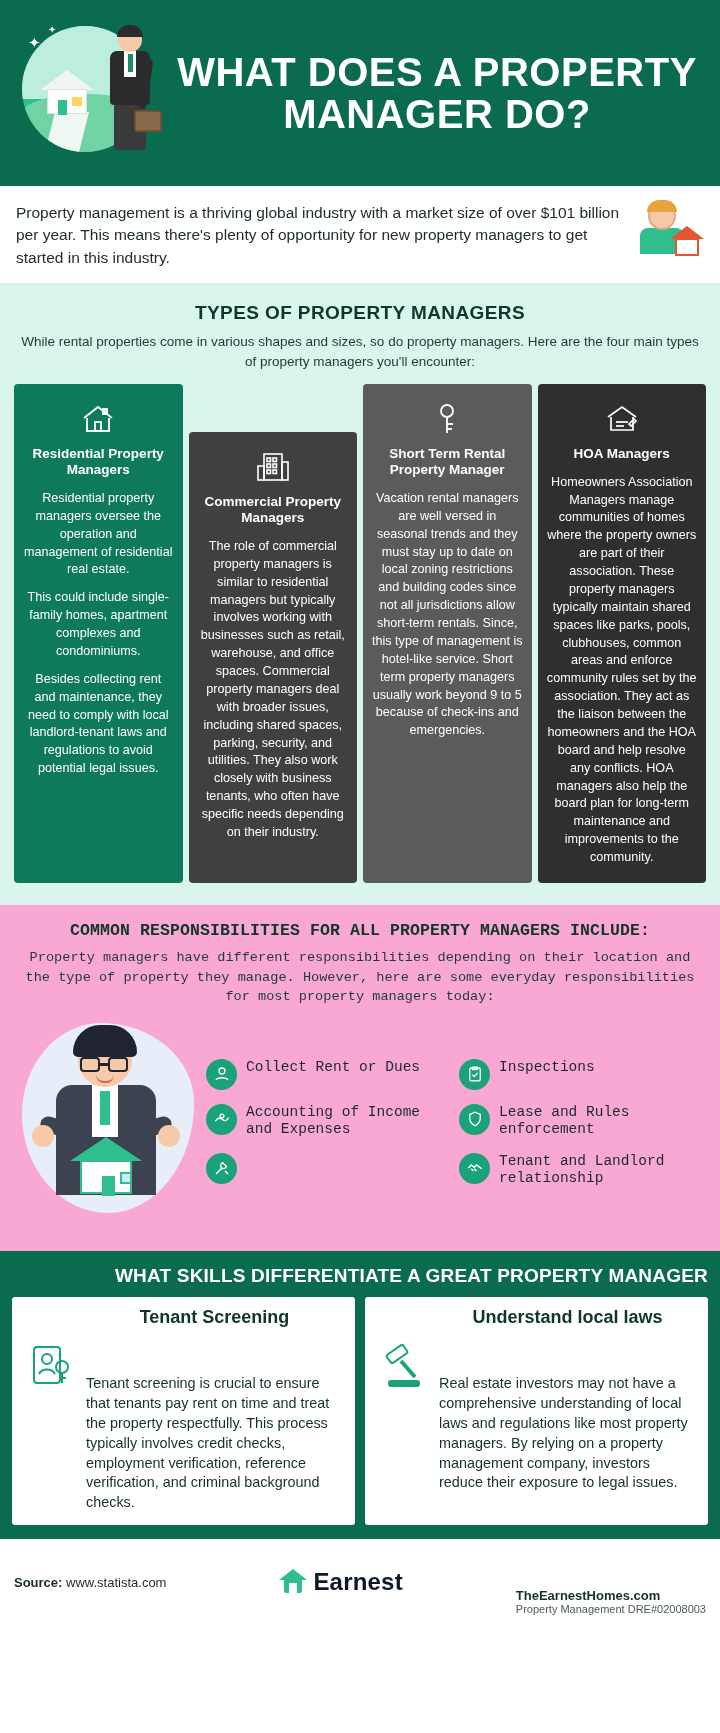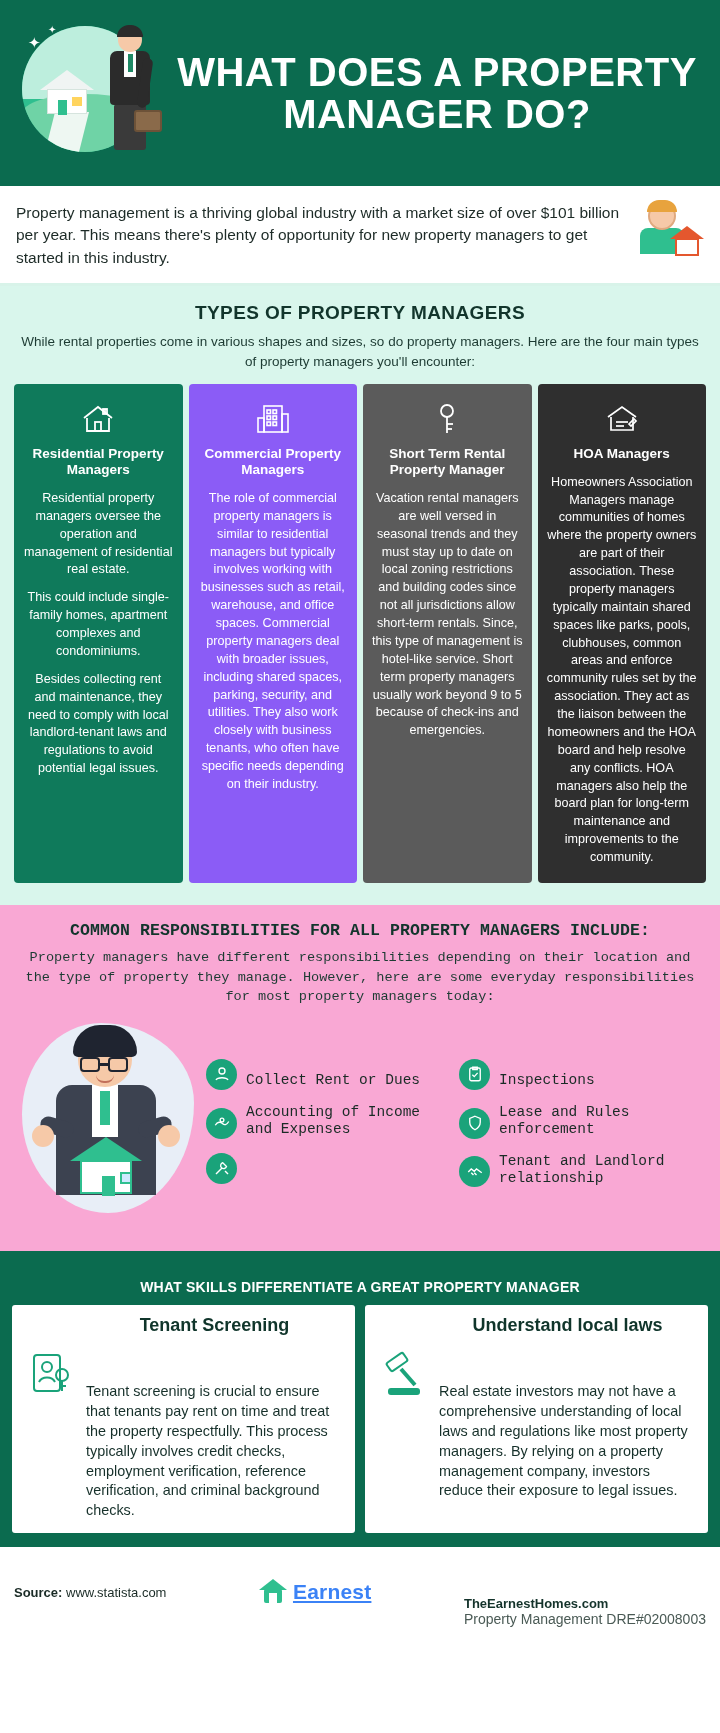--- a/index.html
+++ b/index.html
@@ -132,21 +132,21 @@
     margin-bottom: 12px;
     font-weight: bold;
   }
   .card p {
     font-size: 12.6px;
     line-height: 1.42;
     margin-bottom: 10px;
   }
   .card p:last-child { margin-bottom: 0; }
   .c1 { background: #0f7a5b; }
-  .c2 { background: #8b5cf6; }
+  .c2 { background: #404040; margin-top: 48px; }
   .c3 { background: #5b5b5b; }
   .c4 { background: #2f2f2f; }
 
   svg.ic { display:block; }
 
   
   .resp {
     background: #f9a8d4;
     padding: 16px 16px 26px 16px;
     font-family: Liberation Mono, monospace;
@@ -182,44 +182,44 @@
   .m-hand-l { position:absolute; left:16px; top:110px; width:22px; height:22px; border-radius:50%; background:#f6c9a8;}
   .m-hand-r { position:absolute; left:142px; top:110px; width:22px; height:22px; border-radius:50%; background:#f6c9a8;}
   .m-house { position:absolute; left:54px; top:122px; width:72px; height:62px;}
   .mh2-roof { position:absolute; left:0; top:0; width:0;height:0; border-left:36px solid transparent; border-right:36px solid transparent; border-bottom:24px solid #2fbf8f;}
   .mh2-wall { position:absolute; left:10px; top:23px; width:52px; height:34px; background:#ffffff; border:2px solid #2fbf8f;}
   .mh2-door { position:absolute; left:20px; top:14px; width:13px; height:20px; background:#2fbf8f;}
   .mh2-win { position:absolute; left:38px; top:10px; width:12px; height:12px; background:#cfe9ff; border:2px solid #2fbf8f;}
 
   .resp-lists { flex:1; display:flex; gap: 8px; }
   .resp-col { flex:1; display:flex; flex-direction: column; gap: 14px; padding-top: 6px;}
-  .resp-item { display:flex; align-items: flex-end; gap: 9px; }
+  .resp-item { display:flex; align-items: flex-start; gap: 9px; }
   .badge {
     width: 31px; height: 31px; flex: 0 0 31px;
     border-radius: 50%;
     background: #1aa37a;
     display:flex; align-items:center; justify-content:center;
   }
   .resp-item span.txt {
     font-size: 14.5px;
     line-height: 1.2;
     color: #1a2b26;
   }
 
   
   .skills {
     background: #0b6b4f;
     padding: 10px 12px 14px 12px;
   }
   .skills h2 {
-    text-align:center;
+    text-align:right;
     color:#ffffff;
-    font-size: 14px;
+    font-size: 19px;
     letter-spacing: 0.2px;
-    margin: 18px 0 10px 0;
+    margin: 4px 0 10px 0;
     text-transform: uppercase;
   }
   .skill-cards { display:flex; gap: 10px; }
   .skill-card {
     flex: 1;
     background: #ffffff;
     border-radius: 3px;
     padding: 10px 12px 12px 12px;
     display: flex;
     gap: 8px;
@@ -249,24 +249,24 @@
     justify-content: space-between;
     gap: 8px;
   }
   .source { font-size: 13px; color: #1a2b26; }
   .source b { font-weight: bold; }
   .brand { display:flex; align-items:center; gap: 6px; }
   .brand-mark { width: 28px; height: 26px; position: relative; }
   .bm-roof { position:absolute; left:0; top:0; width:0;height:0; border-left:14px solid transparent; border-right:14px solid transparent; border-bottom:11px solid #2fbf8f;}
   .bm-wall { position:absolute; left:5px; top:10px; width:18px; height:14px; background:#2fbf8f; border-radius:2px;}
   .bm-cut { position:absolute; left:10px; top:14px; width:8px; height:10px; background:#ffffff;}
-  .brand-name { font-size: 21px; font-weight: bold; color: #3b82f6; letter-spacing:0.2px;text-decoration:underline;}
+  .brand-name { font-size: 24px; font-weight: bold; color: #0f172a; letter-spacing:0.2px;}
   .footer-right { text-align: left; margin-top: 39px; }
   .fr1 { font-size: 13px; font-weight: bold; color:#14332b; }
-  .fr2 { font-size: 14px; color:#4a5a55; }
+  .fr2 { font-size: 11px; color:#4a5a55; }
 </style>
 </head>
 <body>
 
 <div class="page">
 
   <div class="header">
     <div class="header-art">
       <div class="circle-bg">
         <div class="circle-sky"></div>

